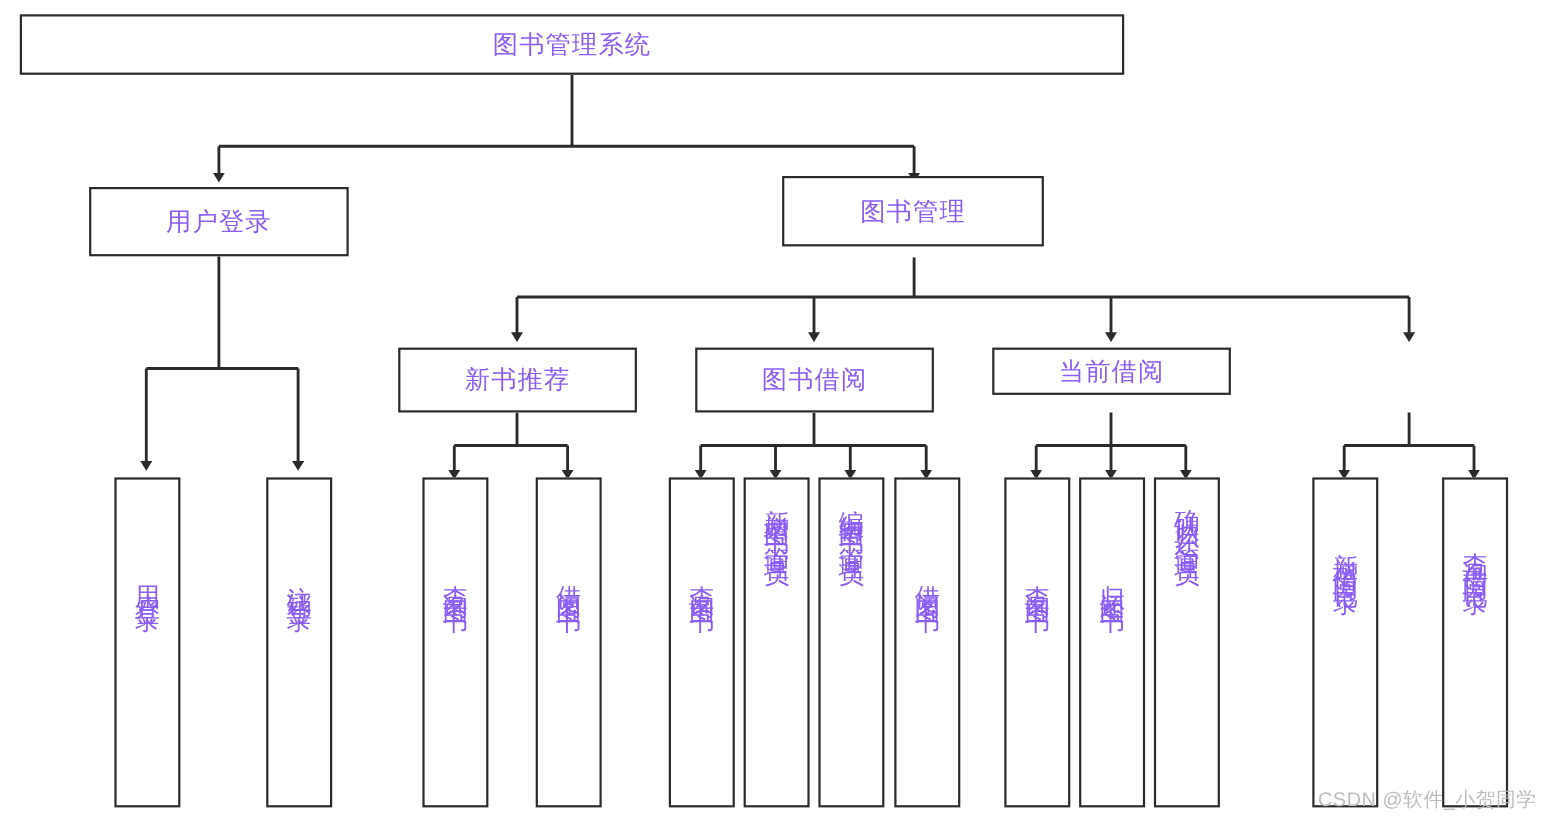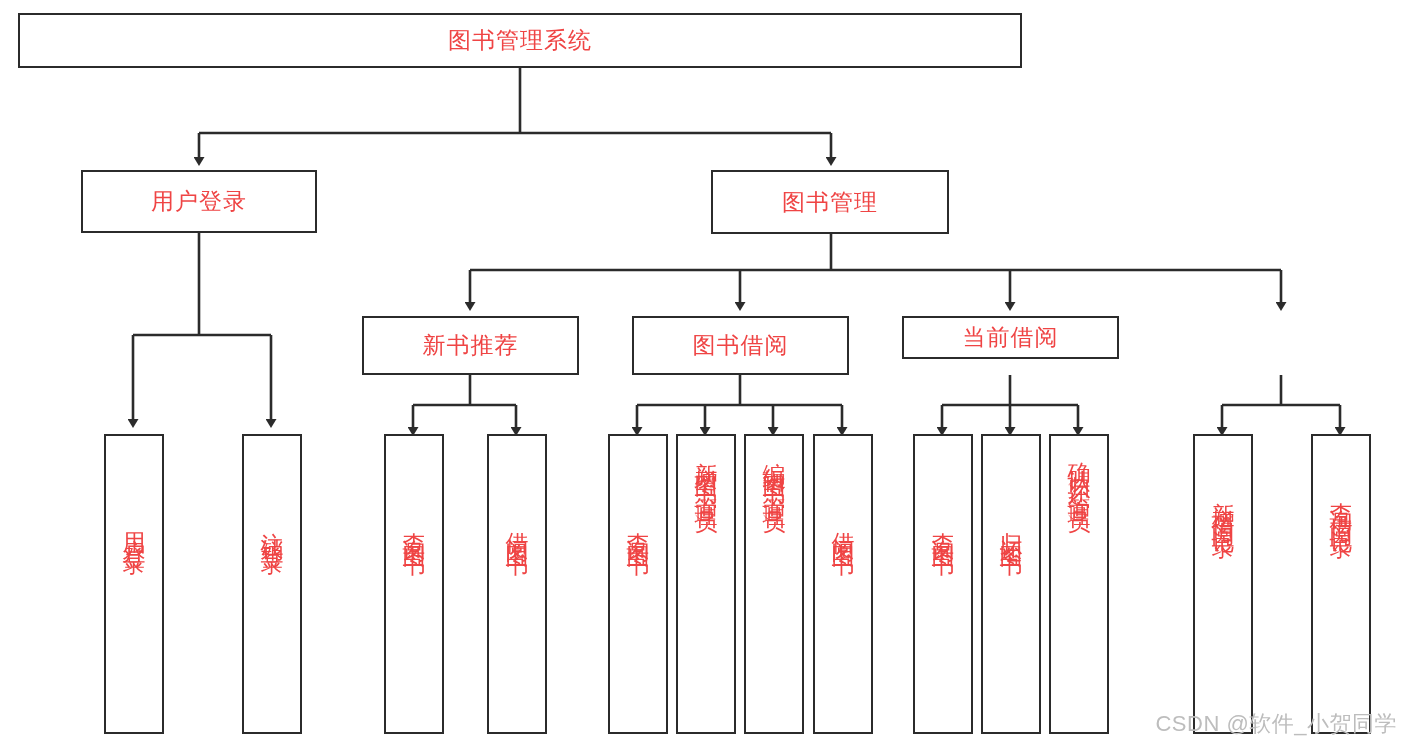--- a/index.html
+++ b/index.html
@@ -26,21 +26,21 @@
     pointer-events: none;
   }
   .node {
     position: absolute;
     box-sizing: border-box;
     border: 2.5px solid #2b2b2b;
     background: #ffffff;
     display: flex;
     align-items: center;
     justify-content: center;
-    color: #ef4444;
+    color: #8b5cf6;
   }
   .node.horiz {
     font-size: 23px;
     letter-spacing: 1px;
   }
   .node.vert {
     align-items: flex-start;
     padding-top: 14px;
     font-size: 23px;
   }
@@ -51,21 +51,21 @@
     line-height: 1;
     white-space: nowrap;
   }
   .node .htext {
     white-space: nowrap;
   }
   .watermark {
     position: absolute;
     right: 8px;
     bottom: 8px;
-    font-size: 22px;
+    font-size: 18px;
     color: #bdbdbd;
     white-space: nowrap;
     letter-spacing: 0.5px;
   }
 </style>
 </head>
 <body>
 
 <div id="canvas">
 
@@ -119,21 +119,21 @@
     </g>
   </svg>
 
   <div class="node horiz" style="left:18px; top:13px; width:1004px; height:55px;">
     <span class="htext">图书管理系统</span>
   </div>
 
   <div class="node horiz" style="left:81px; top:170px; width:236px; height:63px;">
     <span class="htext">用户登录</span>
   </div>
-  <div class="node horiz" style="left:711px; top:170px; width:238px; height:64px;">
+  <div class="node horiz" style="left:711px; top:160px; width:238px; height:64px;">
     <span class="htext">图书管理</span>
   </div>
 
   <div class="node horiz" style="left:362px; top:316px; width:217px; height:59px;">
     <span class="htext">新书推荐</span>
   </div>
   <div class="node horiz" style="left:632px; top:316px; width:217px; height:59px;">
     <span class="htext">图书借阅</span>
   </div>
   <div class="node horiz" style="left:902px; top:316px; width:217px; height:43px;">

